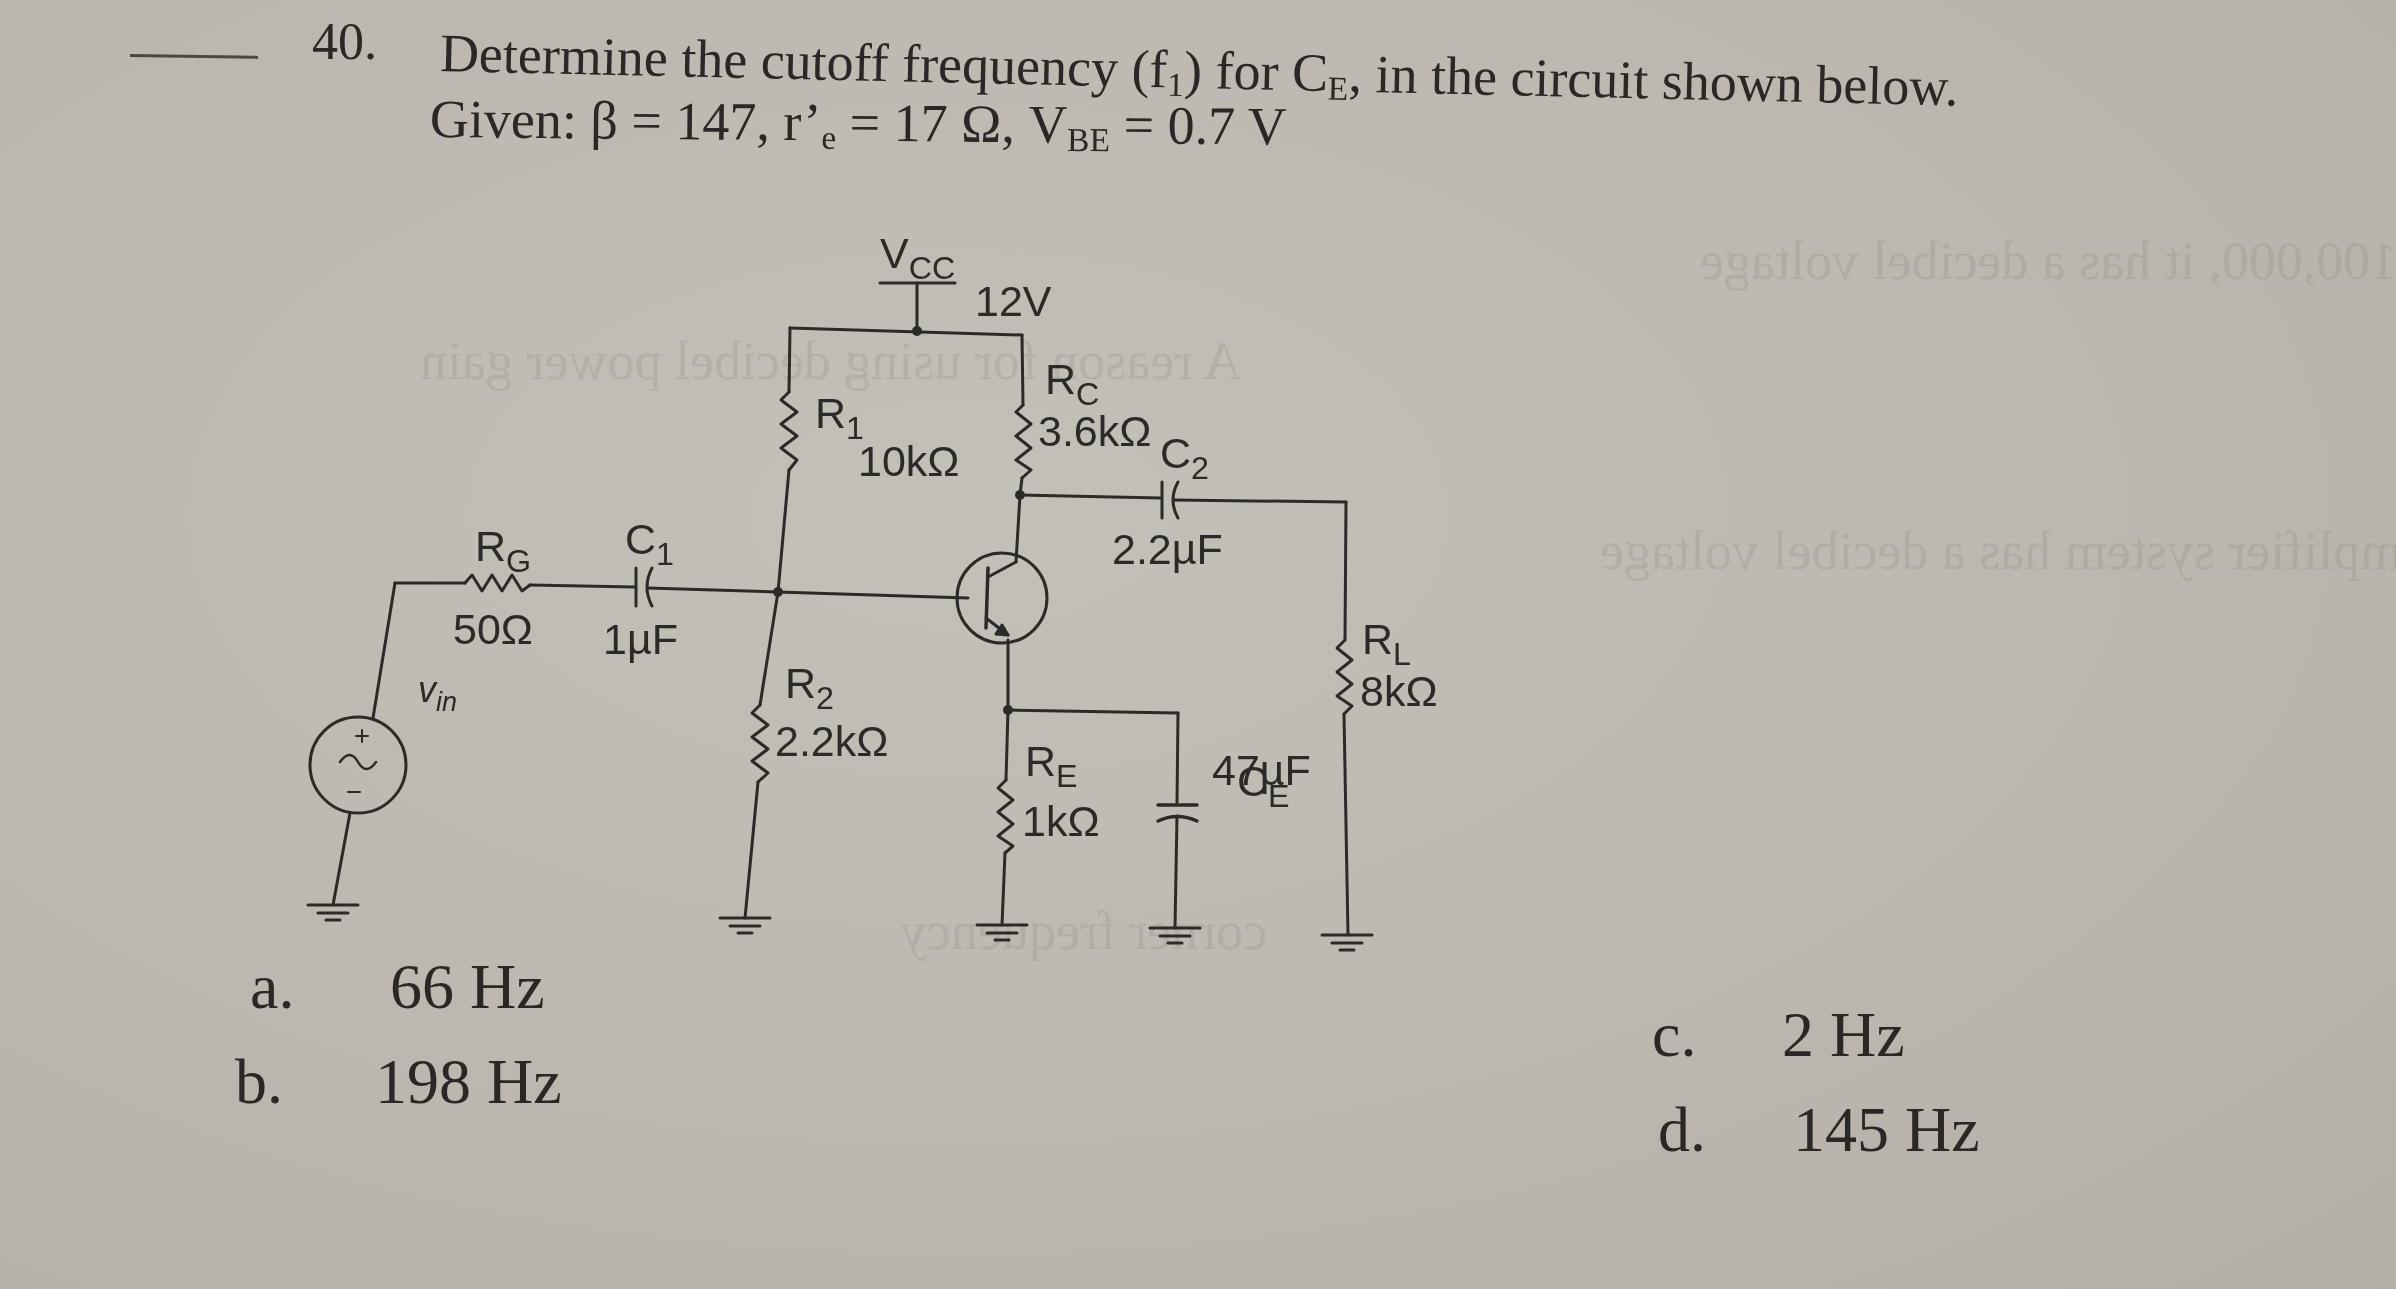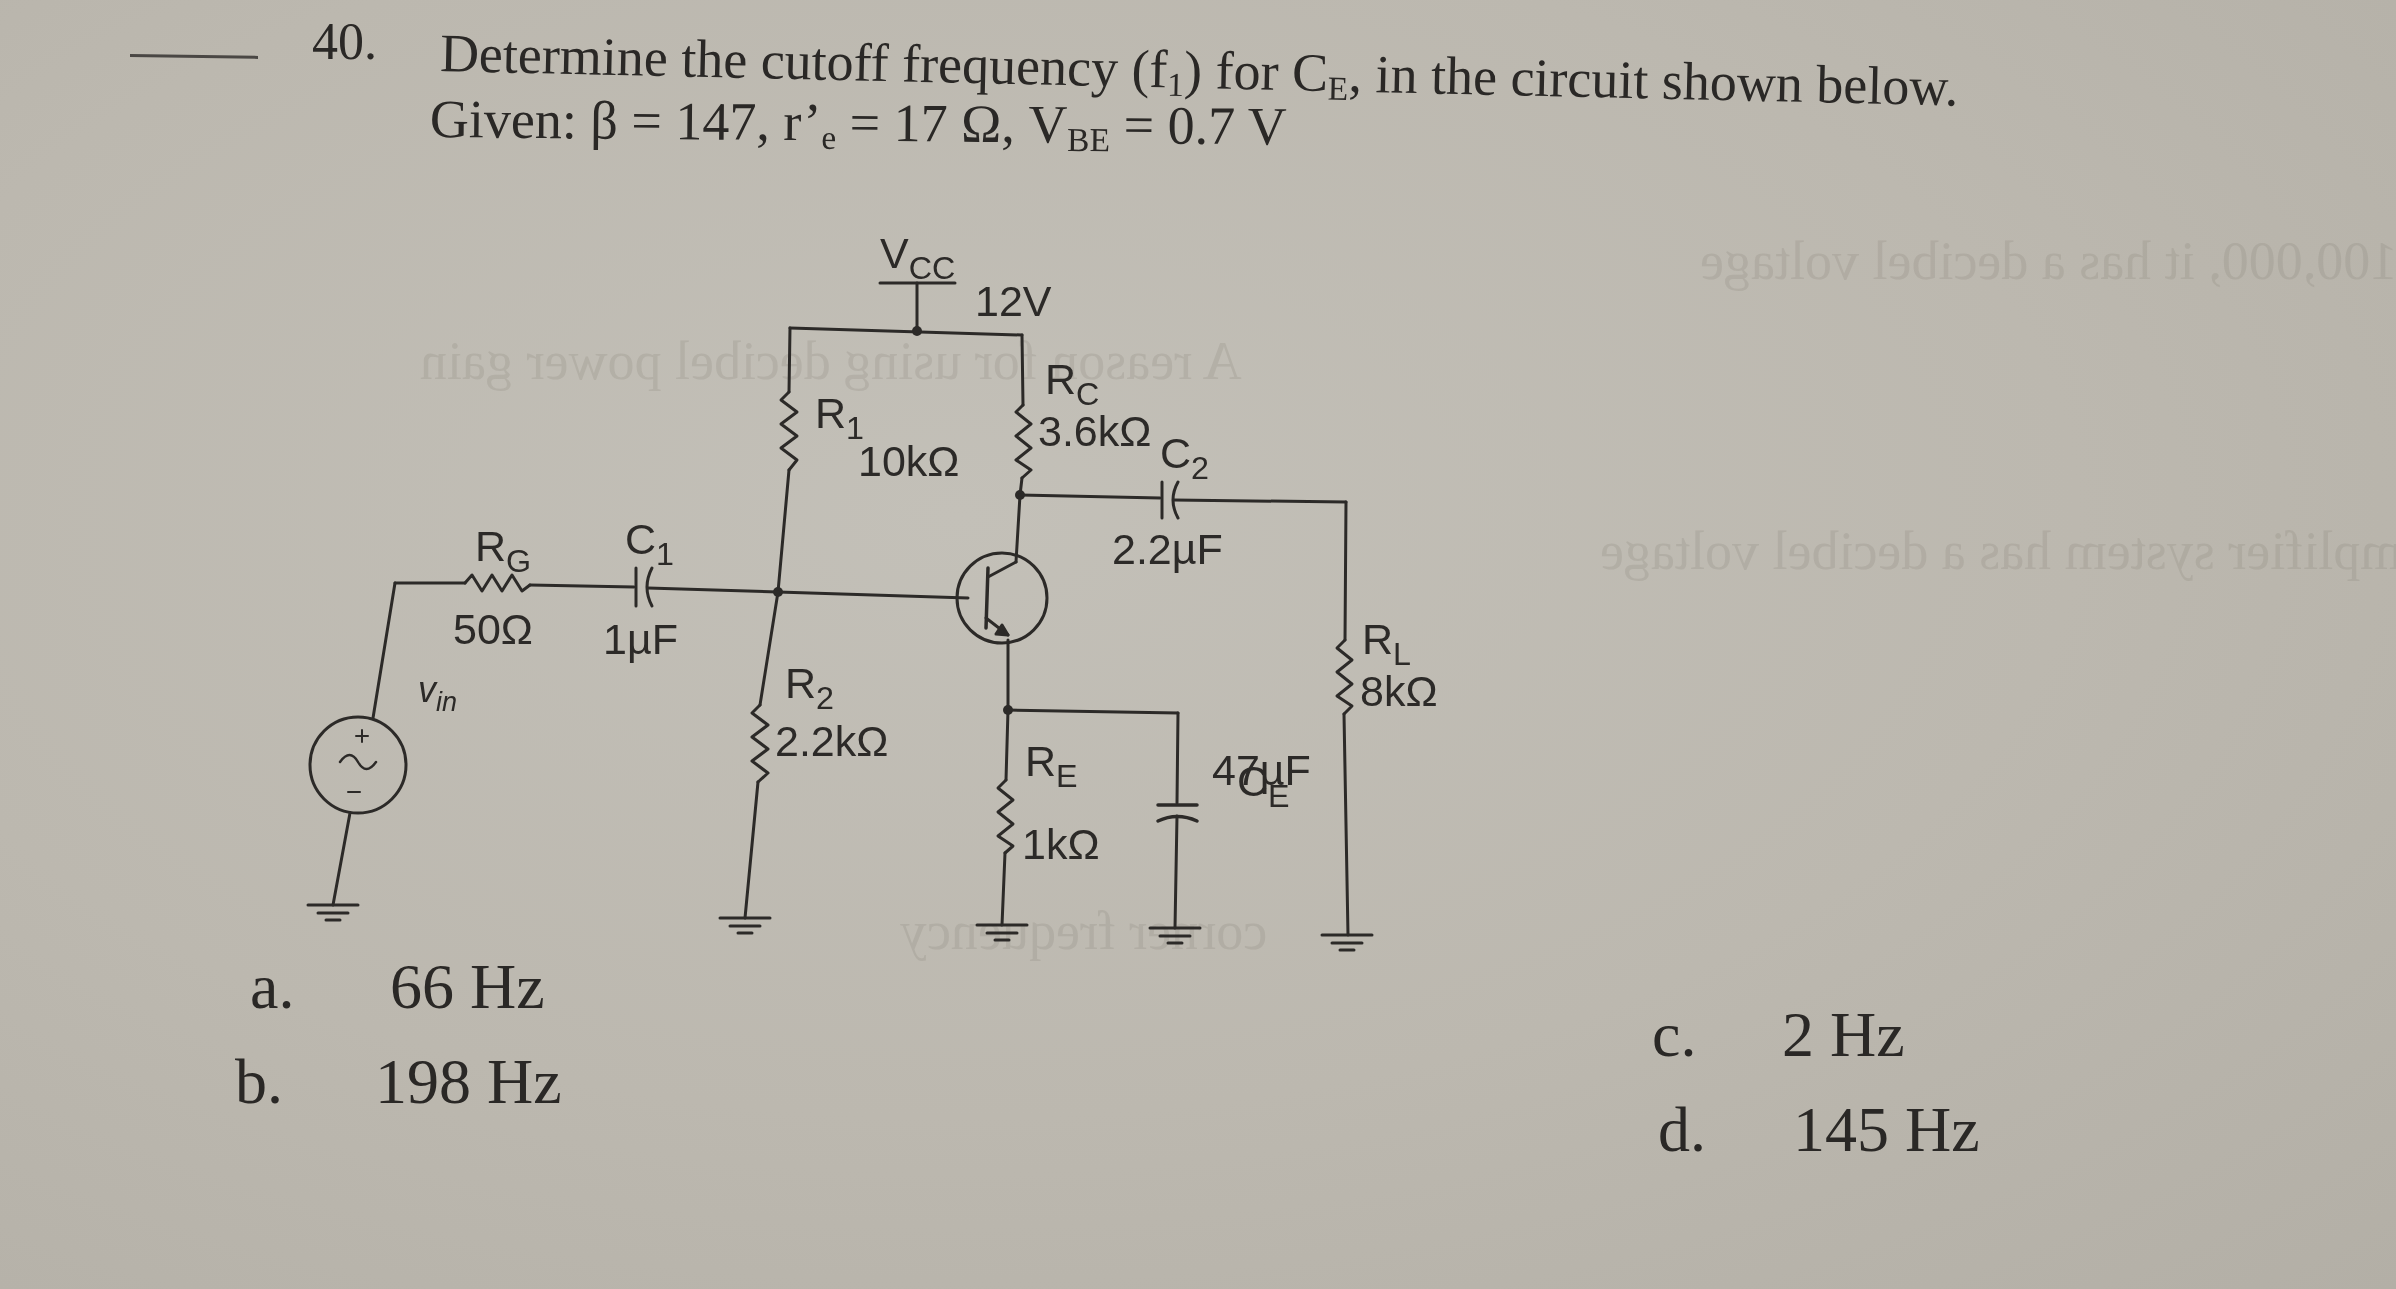--- a/index.html
+++ b/index.html
@@ -193,21 +193,21 @@
 <div class="clabel" style="left:785px; top:662px;"><span>R</span><span class="sub">2</span></div>
 <div class="clabel" style="left:775px; top:720px;">2.2kΩ</div>
 
 <div class="clabel" style="left:1045px; top:358px;"><span>R</span><span class="sub">C</span></div>
 <div class="clabel" style="left:1038px; top:410px;">3.6kΩ</div>
 
 <div class="clabel" style="left:1160px; top:432px;"><span>C</span><span class="sub">2</span></div>
 <div class="clabel" style="left:1112px; top:528px;">2.2µF</div>
 
 <div class="clabel" style="left:1025px; top:740px;"><span>R</span><span class="sub">E</span></div>
-<div class="clabel" style="left:1022px; top:800px;margin-top:23px;">1kΩ</div>
+<div class="clabel" style="left:1022px; top:800px;">1kΩ</div>
 
 <div class="clabel" style="left:1237px; top:732px;margin-top:28px;"><span>C</span><span class="sub">E</span></div>
 <div class="clabel" style="left:1212px; top:749px;">47µF</div>
 
 <div class="clabel" style="left:1362px; top:618px;"><span>R</span><span class="sub">L</span></div>
 <div class="clabel" style="left:1360px; top:670px;">8kΩ</div>
 
 <div class="answer" style="left:250px; top:950px;">
   <span class="letter" style="width:140px;">a.</span>
   <span class="val">66 Hz</span>

